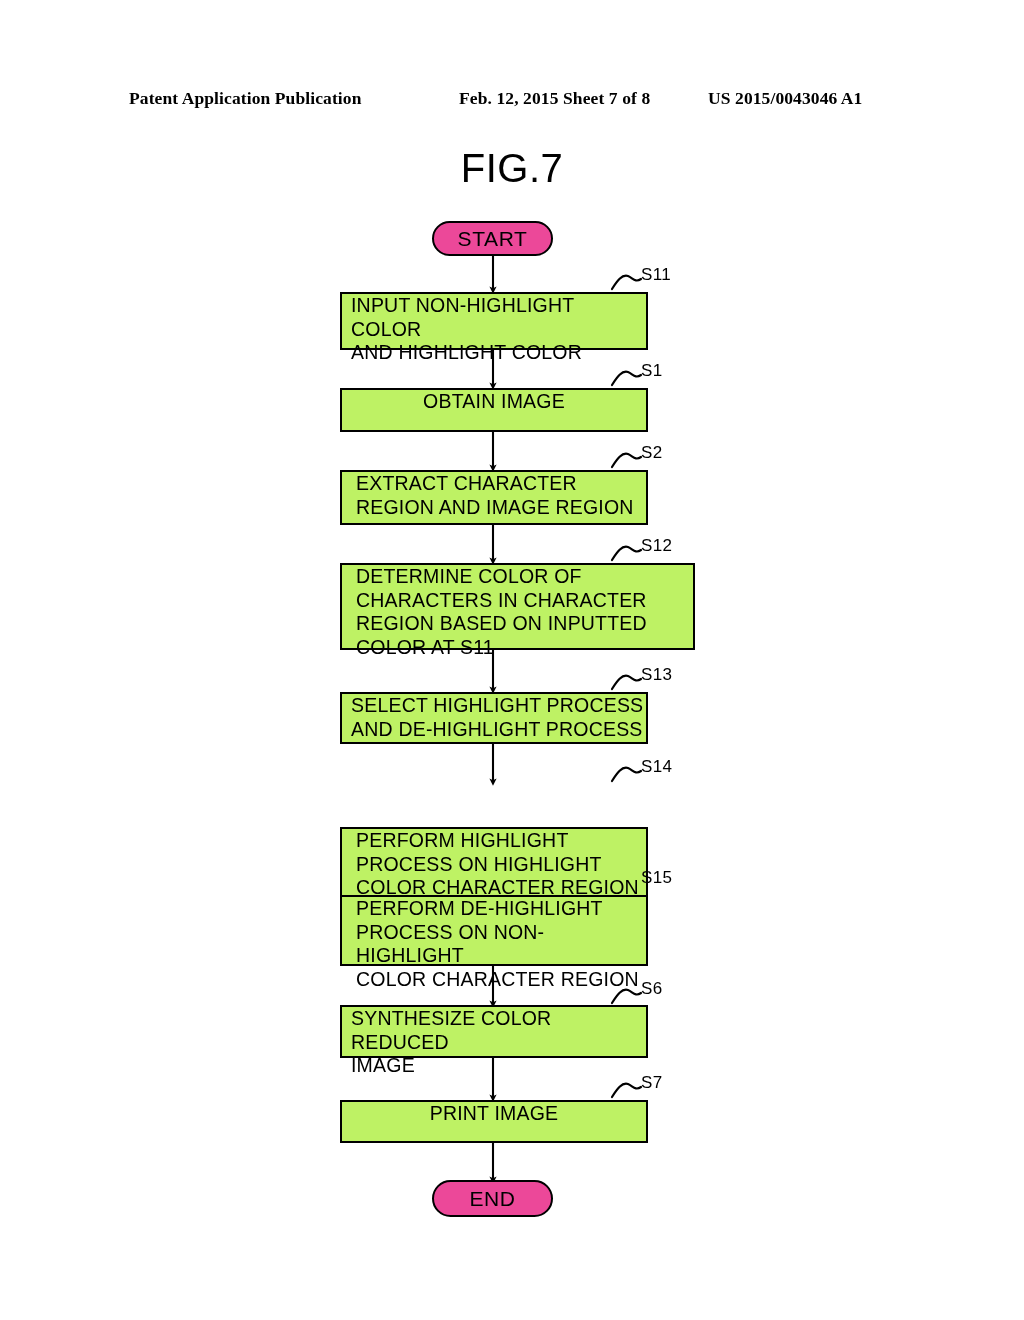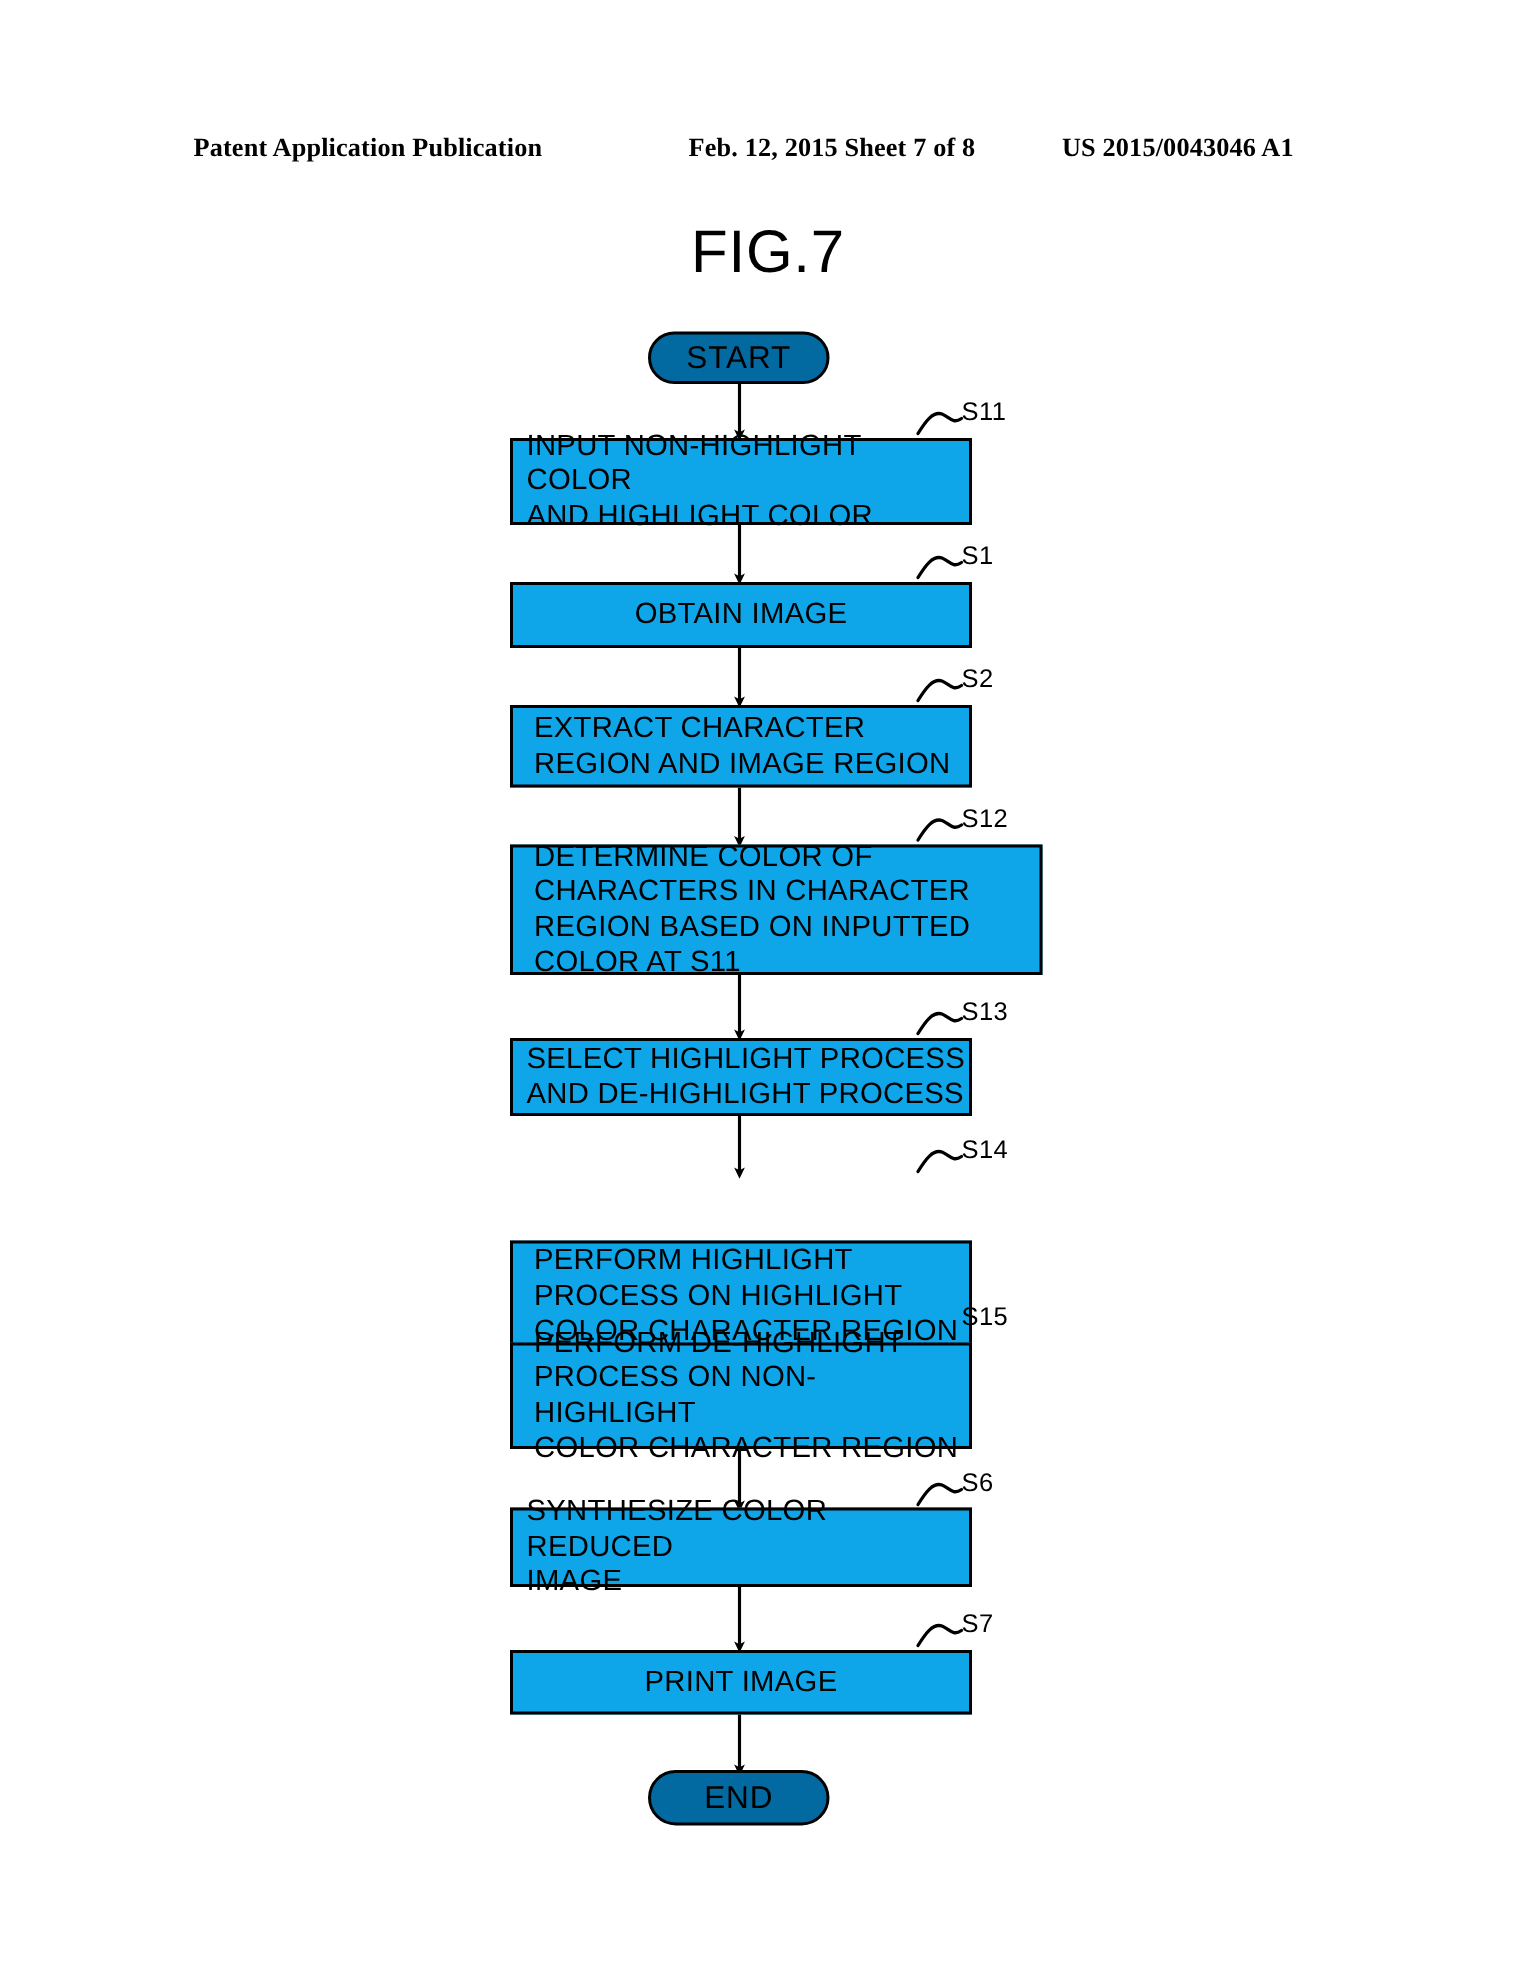--- a/index.html
+++ b/index.html
@@ -57,37 +57,36 @@
     width: 1024px;
     height: 1320px;
   }
 
   
   .terminal {
     position: absolute;
     box-sizing: border-box;
     border: 2.5px solid #000;
     border-radius: 19px;
-    background: #0369a1;
+    background: #ec4899;
     display: flex;
     align-items: center;
     justify-content: center;
     font-size: 21px;
     letter-spacing: 0.6px;
   }
 
   
   .pbox {
     position: absolute;
     box-sizing: border-box;
     border: 2.5px solid #000;
-    background: #0ea5e9;
+    background: #bef264;
     display: flex;
     flex-direction: column;
-    justify-content: center;
   }
   .pbox .ptext {
     font-size: 19.5px;
     line-height: 23.5px;
     letter-spacing: 0.2px;
     white-space: pre-line;
   }
   .pbox.align-left .ptext  { text-align: left; padding-left: 9px; }
   .pbox.align-left2 .ptext { text-align: left; padding-left: 14px; }
   .pbox.align-center .ptext{ text-align: center; }

